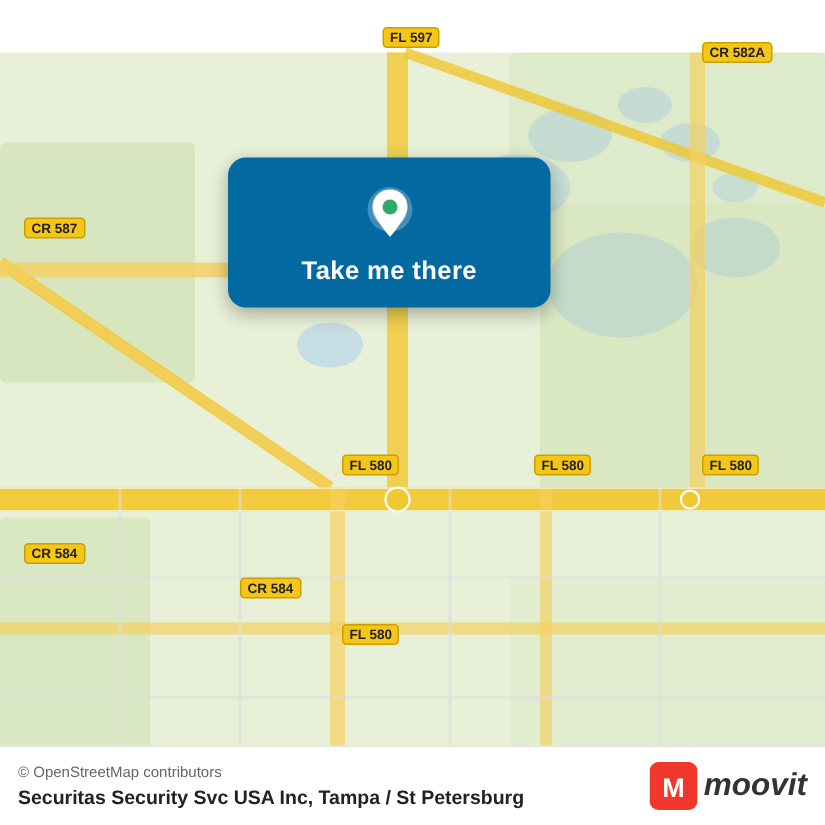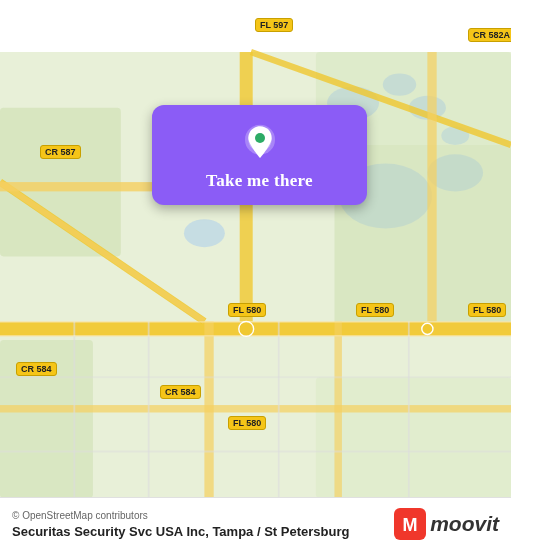--- a/index.html
+++ b/index.html
@@ -5,49 +5,48 @@
     * { margin: 0; padding: 0; box-sizing: border-box; }
     body {
       width: 550px;
       height: 550px;
       overflow: hidden;
       font-family: Arial, sans-serif;
       position: relative;
     }
 
     #map-container {
-      width: 511px;
+      width: 550px;
       height: 550px;
       position: relative;
       overflow: hidden;
     }
 
     
     #map-svg {
       position: absolute;
       top: 0; left: 0;
       width: 100%;
       height: 100%;
     }
 
     
     #take-me-there-card {
       position: absolute;
       top: 105px;
       left: 152px;
       width: 215px;
-      background-color: #8b5cf6;
+      background-color: #0369a1;
       border-radius: 12px;
       display: flex;
       flex-direction: column;
       align-items: center;
       padding: 18px 20px 14px 20px;
       box-shadow: 0 4px 12px rgba(0,0,0,0.3);
       cursor: pointer;
-      font-family: Liberation Serif, serif;
     }
 
     #location-pin-icon {
       width: 40px;
       height: 40px;
       margin-bottom: 8px;
     }
 
     #take-me-there-label {
       color: #fff;
@@ -176,21 +175,21 @@
     <circle cx="265" cy="298" r="8" fill="#f0c830" stroke="white" stroke-width="1.5"></circle>
     <circle cx="460" cy="298" r="6" fill="#f0c830" stroke="white" stroke-width="1.5"></circle>
   </svg>
 
   <div class="road-badge" style="top:18px; left:255px;">
     <span>FL 597</span>
   </div>
   <div class="road-badge" style="top:28px; left:468px;">
     <span>CR 582A</span>
   </div>
-  <div class="road-badge" style="top:145px; left:40px;">
+  <div class="road-badge" style="top:145px; left:16px;">
     <span>CR 587</span>
   </div>
   <div class="road-badge" style="top:303px; left:228px;">
     <span>FL 580</span>
   </div>
   <div class="road-badge" style="top:303px; left:356px;">
     <span>FL 580</span>
   </div>
   <div class="road-badge" style="top:303px; left:468px;">
     <span>FL 580</span>

